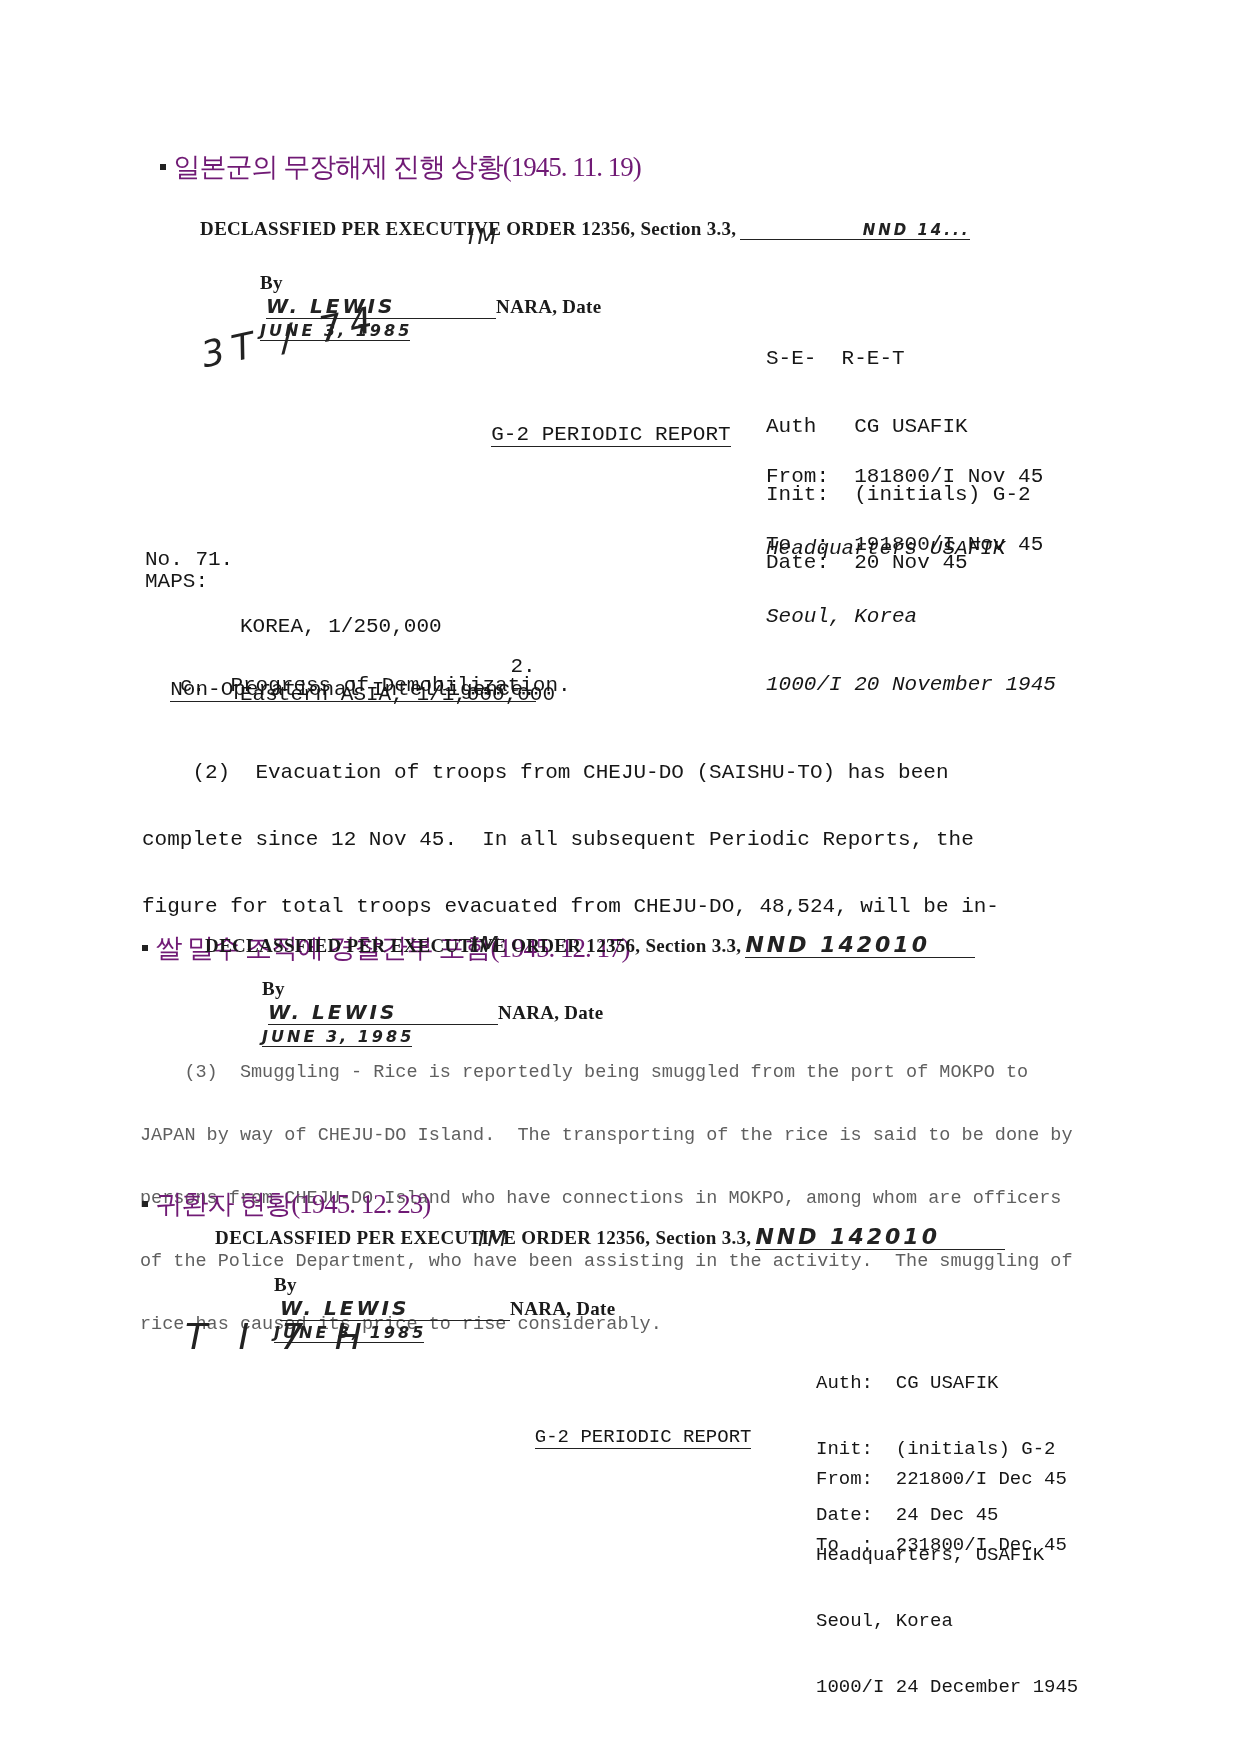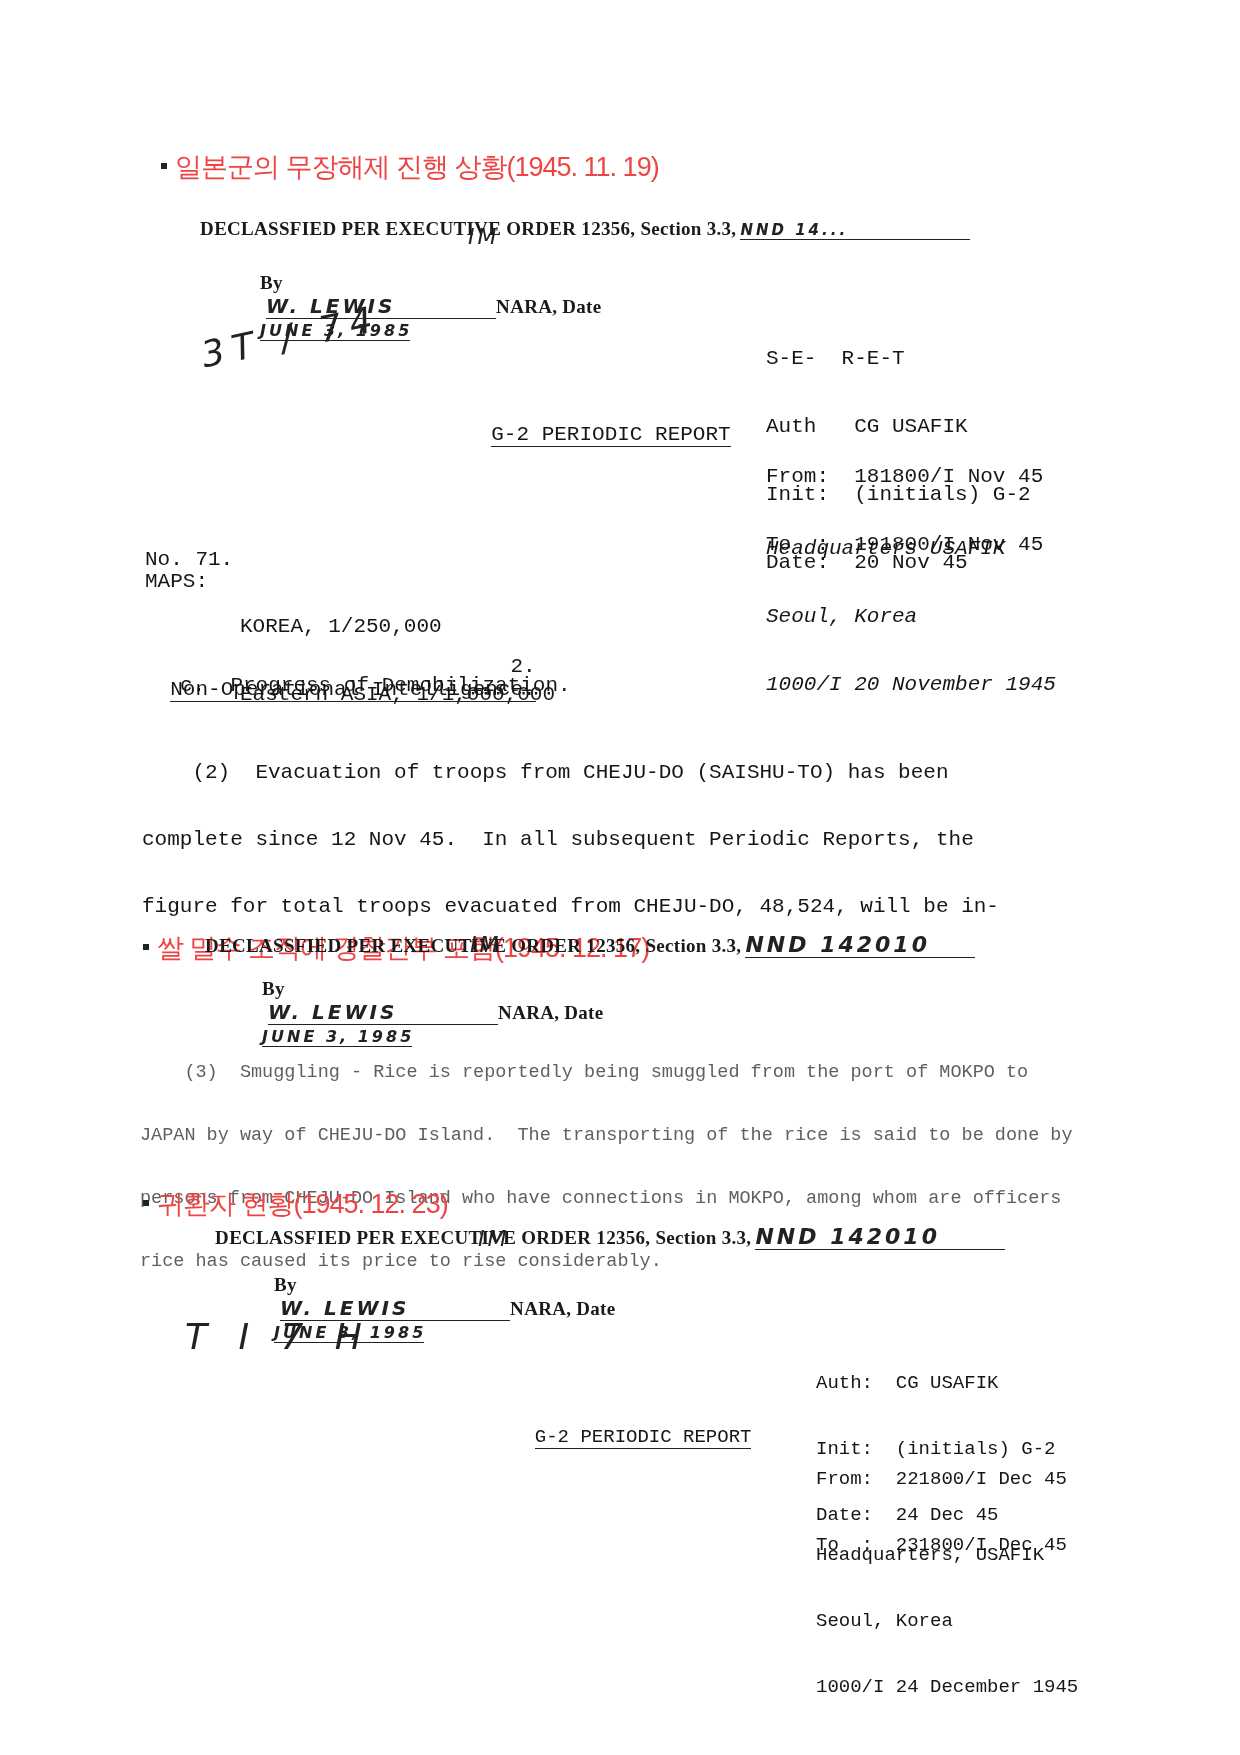--- a/index.html
+++ b/index.html
@@ -1,36 +1,36 @@
 <!DOCTYPE html>
 <html><head>
 <meta charset="utf-8">
 <style>
   html, body { margin: 0; padding: 0; background: #ffffff; }
   body { width: 1240px; height: 1755px; position: relative; overflow: hidden; color: #111; }
   .abs { position: absolute; white-space: pre; }
-  .kr { font-family: Liberation Sans, sans-serif; font-size: 27px; letter-spacing: -1px; color: #ef4444; }
+  .kr { font-family: Liberation Serif, serif; font-size: 27px; letter-spacing: -1px; color: #701a75; }
   .mono { font-family: "Liberation Mono", "DejaVu Sans Mono", monospace; font-size: 21px; color: #161616; }
   .decl { font-family: "Liberation Serif", serif; font-size: 19px; font-weight: bold; color: #1a1a1a; letter-spacing: 0.3px; }
   .hand { font-family: "DejaVu Sans", sans-serif; font-style: italic; font-size: 20px; color: #222; letter-spacing: 3px; }
   .uline { border-bottom: 1.5px solid #222; display: inline-block; }
   .faded { color: #444; opacity: 0.85; font-size: 18.5px; }
   .bullet { display: inline-block; width: 6px; height: 6px; background: #222; margin-right: 8px; vertical-align: middle; position: relative; top: -3px; }
   .block-lines div { white-space: pre; line-height: 22px; }
   .para div { white-space: pre; line-height: 21px; }
 </style>
 </head>
 <body>
 
 <div class="abs kr" style="left:148px; top:118px;">
   <span class="bullet"></span><span>일본군의 무장해제 진행 상황(1945. 11. 19)</span>
 </div>
 
 <div class="abs decl" style="left:190px; top:196px;">
-  <span>DECLASSFIED PER EXECUTIVE ORDER 12356, Section 3.3,</span><span class="hand uline" style="font-size:15px; width:230px; margin-left:4px;">NND 14...</span>
+  <span>DECLASSFIED PER EXECUTIVE ORDER 12356, Section 3.3,</span><span class="hand uline" style="font-size:15px; width:230px; margin-left:4px;text-align:right;">NND 14...</span>
 </div>
 <div class="abs hand" style="left:468px; top:224px; font-size:22px;">IM</div>
 <div class="abs decl" style="left:250px; top:250px;">
   <span>By</span>
   <span class="hand uline" style="width:230px; margin-left:6px;">W. LEWIS</span><span>NARA, Date</span>
   <span class="hand uline" style="font-size:16px; width:150px;">JUNE 3, 1985</span>
 </div>
 
 <div class="abs hand" style="left:200px; top:316px; font-size:36px; transform:rotate(-12deg); letter-spacing:8px;">3T / 74</div>
 
@@ -87,20 +87,21 @@
 <div class="abs decl" style="left:252px; top:956px;">
   <span>By</span>
   <span class="hand uline" style="width:230px; margin-left:6px;">W. LEWIS</span><span>NARA, Date</span>
   <span class="hand uline" style="font-size:16px; width:150px;">JUNE 3, 1985</span>
 </div>
 
 <div class="abs mono para faded" style="left:140px; top:1020px;">
   <div>    (3)  Smuggling - Rice is reportedly being smuggled from the port of MOKPO to</div>
   <div>JAPAN by way of CHEJU-DO Island.  The transporting of the rice is said to be done by</div>
   <div>persons from CHEJU-DO Island who have connections in MOKPO, among whom are officers</div>
+  <div>of the Police Department, who have been assisting in the activity.  The smuggling of</div>
   <div>rice has caused its price to rise considerably.</div>
 </div>
 
 <div class="abs kr" style="left:130px; top:1155px;">
   <span class="bullet"></span><span>귀환자 현황(1945. 12. 23)</span>
 </div>
 
 <div class="abs decl" style="left:205px; top:1202px;">
   <span>DECLASSFIED PER EXECUTIVE ORDER 12356, Section 3.3,</span><span class="hand uline" style="font-size:22px; width:250px; margin-left:4px;">NND 142010</span>
 </div>

